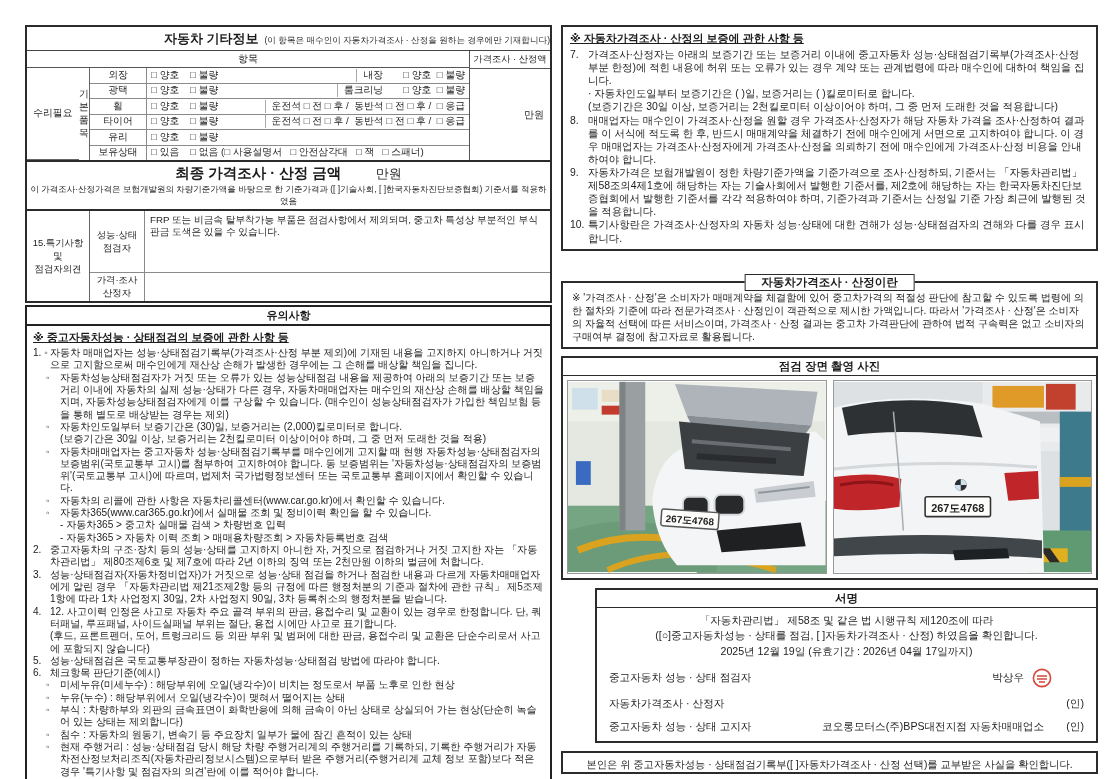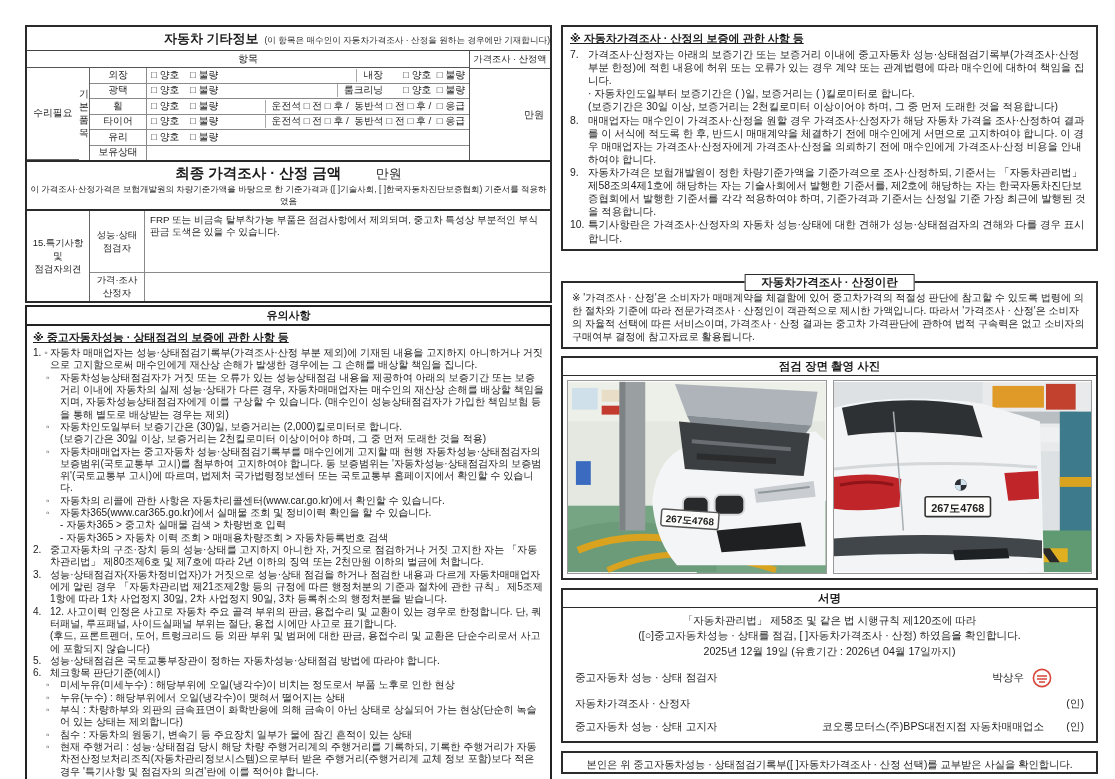--- a/index.html
+++ b/index.html
@@ -66,21 +66,21 @@
   .app-box{border:2px solid #2b2b2b;margin-top:30px;position:relative;padding:8px 9px 4px;box-sizing:border-box;}
   .app-title{position:absolute;top:-9px;left:50%;transform:translateX(-50%);background:#fff;border:1.6px solid #2b2b2b;
              padding:0 16px;font-weight:bold;font-size:11.5px;white-space:nowrap;}
   .app-text{font-size:10.1px;line-height:1.3;font-weight:500;}
 
   .photo-box{border:2px solid #2b2b2b;margin-top:7px;box-sizing:border-box;}
   .photo-hd{text-align:center;font-weight:bold;font-size:11.5px;border-bottom:1.6px solid #2b2b2b;padding:1px 0;}
   .photo-row{display:flex;gap:6px;padding:4px;}
   .photo-row svg{display:block;border:1px solid #999;}
 
-  .sig-box{border:2px solid #2b2b2b;margin-top:8px;box-sizing:border-box;}
+  .sig-box{border:2px solid #2b2b2b;margin-top:8px;box-sizing:border-box;margin-left:34px;}
   .sig-body{padding:5px 12px 7px;font-size:10.6px;}
   .sig-c{text-align:center;line-height:1.45;}
   .sig-org{display:flex;justify-content:center;align-items:center;gap:3px;margin-top:4px;font-weight:bold;}
   .sig-row{display:flex;align-items:center;margin-top:9px;}
   .sig-row .role{white-space:nowrap;}
   .sig-row .fill{flex:1;}
   .sig-row .nm{margin-right:8px;white-space:nowrap;}
   .sig-row .mk{width:32px;text-align:right;white-space:nowrap;}
 
   .buyer-box{border:2px solid #2b2b2b;margin-top:8px;box-sizing:border-box;}
@@ -146,20 +146,23 @@
                 </div>
               </div>
               <div class="row">
                 <div class="rlab">유리</div>
                 <div class="rmain">
                   <span class="rleft">□ 양호    □ 불량</span>
                 </div>
               </div>
               <div class="row">
                 <div class="rlab">보유상태</div>
+                <div class="rmain">
+                  <span class="rleft">□ 있음    □ 없음 (□ 사용설명서   □ 안전삼각대   □ 잭   □ 스패너)</span>
+                </div>
               </div>
             </div>
           </div>
         </div>
         <div class="price">
           <div class="price-hd">가격조사 · 산정액</div>
           <div class="price-val">만원</div>
         </div>
       </div>
     </div>

